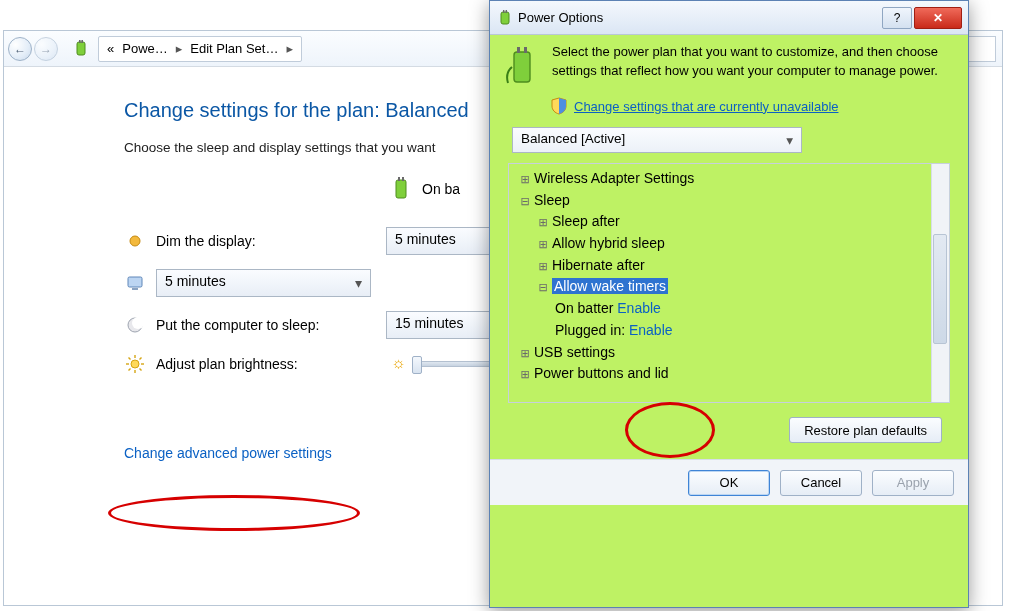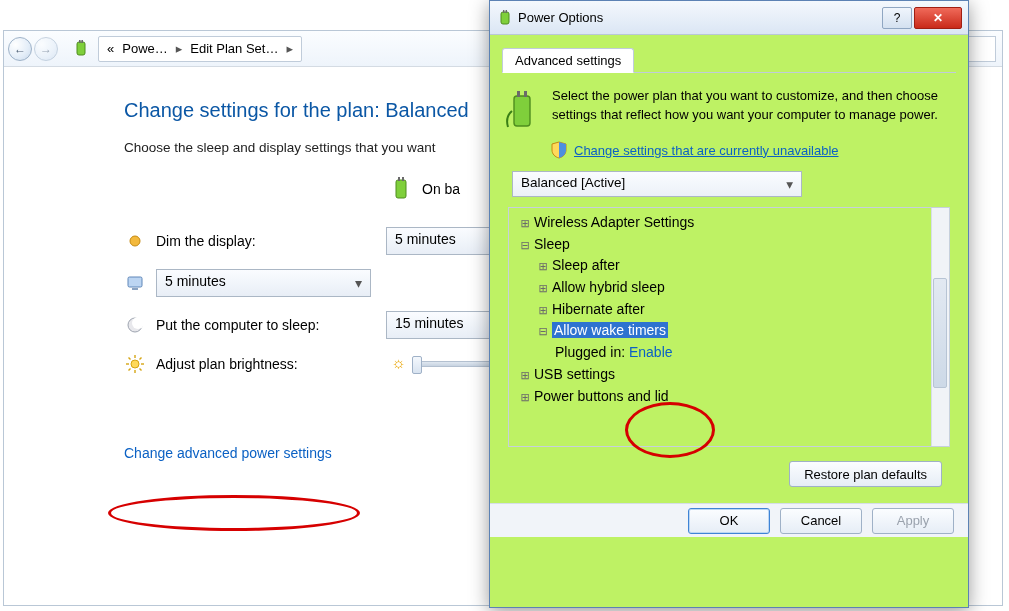--- a/index.html
+++ b/index.html
@@ -61,21 +61,21 @@
   .lvl1{ padding-left:4px }
   .lvl2{ padding-left:22px }
   .lvl3{ padding-left:40px }
   .sel{ background:#2e73d0; color:#fff; padding:0 2px }
   .val{ color:#0b61c4 }
 
   .restore-wrap{ text-align:right; padding:14px 14px 6px }
   .btn{ min-width:82px; height:26px; border:1px solid #9fb1c7; background:linear-gradient(#fbfdff,#e6edf6); font-size:13px; padding:2px 14px; border-radius:3px; cursor:default }
   .btn.primary{ border-color:#3f84d6; box-shadow:0 0 0 1px #bcd6f3 inset }
   .btn.disabled{ color:#9aa2ad }
-  .dlg-footer{ height:34px; background:#f1f4f9; border-top:1px solid #d6dee8; display:flex; justify-content:flex-end; align-items:center; padding-right:14px; gap:10px }
+  .dlg-footer{ height:46px; background:#f1f4f9; border-top:1px solid #d6dee8; display:flex; justify-content:flex-end; align-items:center; padding-right:14px; gap:10px }
 
   svg{display:block}
 </style>
 </head>
 <body>
 
 <div class="cp-window">
   <div class="cp-nav">
     <div class="nav-btn">←</div>
     <div class="nav-btn disabled">→</div>
@@ -184,23 +184,20 @@
           <rect x="7" y="1" width="1.4" height="3" fill="#6a6a6a"></rect>
           <rect x="9.6" y="1" width="1.4" height="3" fill="#6a6a6a"></rect>
         </svg>
       </span>
     <span class="t">Power Options</span>
     <div class="title-btn">?</div>
     <div class="title-btn close">✕</div>
   </div>
 
   <div class="dlg-body">
-    <div class="tabbar">
-      <div class="tab">Advanced settings</div>
-    </div>
 
     <div class="intro">
       <span>
         <svg width="40" height="48">
             <rect x="12" y="9" width="16" height="30" rx="3" fill="#7fcf3b" stroke="#4e8d1e" stroke-width="1.4"></rect>
             <rect x="15" y="4" width="3" height="6" fill="#6a6a6a"></rect>
             <rect x="22" y="4" width="3" height="6" fill="#6a6a6a"></rect>
             <path d="M6 40 Q 3 30 10 24" fill="none" stroke="#3a7f16" stroke-width="2"></path>
           </svg>
       </span>
@@ -219,20 +216,21 @@
 
     <div class="plan-dd">Balanced [Active]</div>
 
     <div class="tree-wrap">
       <div class="node lvl1"><span class="tw">⊞</span><span>Wireless Adapter Settings</span></div>
       <div class="node lvl1"><span class="tw">⊟</span><span>Sleep</span></div>
       <div class="node lvl2"><span class="tw">⊞</span><span>Sleep after</span></div>
       <div class="node lvl2"><span class="tw">⊞</span><span>Allow hybrid sleep</span></div>
       <div class="node lvl2"><span class="tw">⊞</span><span>Hibernate after</span></div>
       <div class="node lvl2"><span class="tw">⊟</span><span class="sel">Allow wake timers</span></div>
+      <div class="node lvl3"><span>On batter</span>&nbsp;<span class="val">Enable</span></div>
       <div class="node lvl3"><span>Plugged in</span>:&nbsp;<span class="val">Enable</span></div>
       <div class="node lvl1"><span class="tw">⊞</span><span>USB settings</span></div>
       <div class="node lvl1"><span class="tw">⊞</span><span>Power buttons and lid</span></div>
 
       <div class="tree-scroll">
           <div class="thumb"></div>
         </div>
     </div>
 
     <div class="restore-wrap">

